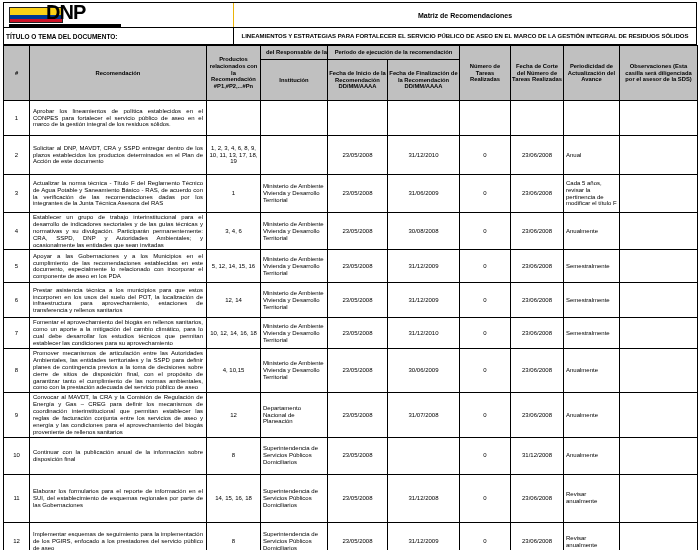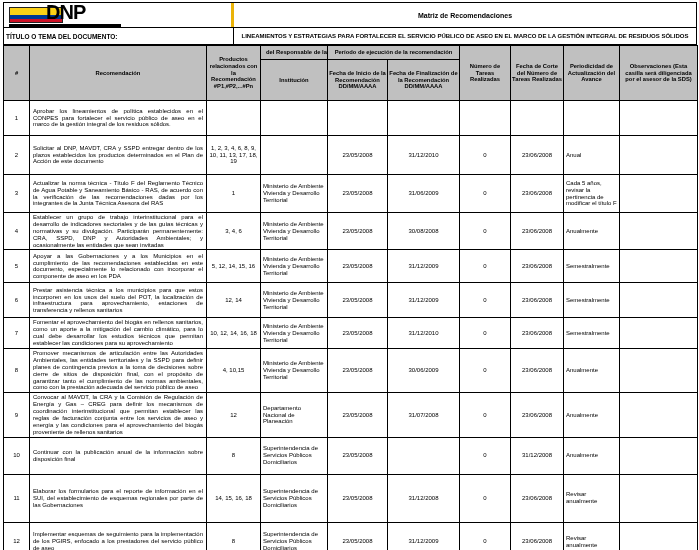--- a/index.html
+++ b/index.html
@@ -2,21 +2,21 @@
 <html><head>
 <meta charset="utf-8">
 <style>
   * { box-sizing: border-box; margin: 0; padding: 0; }
   html,body { width:699px; height:550px; background:#fff; color:#000;
     font-family:"Liberation Sans","DejaVu Sans",sans-serif; }
   .sheet { position:absolute; left:3px; top:2px; width:694px; }
 
   
   .topbar { display:flex; border:1px solid #000; height:26px; background:#fff; }
-  .topbar .tleft { width:230px; border-right:3px solid #eab308; position:relative; }
+  .topbar .tleft { width:230px; border-right:1px solid #eab308; position:relative; }
   .topbar .tright { flex:1; display:flex; align-items:center; justify-content:center;
     font-weight:bold; font-size:7px; }
 
   .flag { position:absolute; left:5px; top:4px; width:54px; height:16px; border:1px solid #222; }
   .f-y { height:7px; background:#FCD116; }
   .f-b { height:4px; background:#003893; }
   .f-r { height:3px; background:#CE1126; }
   .dnp { position:absolute; left:42px; top:-2px; font-size:20px; font-weight:bold;
     letter-spacing:-1px; }
   .logo-bar { position:absolute; left:5px; top:21px; width:112px; height:4px; background:#000; }

